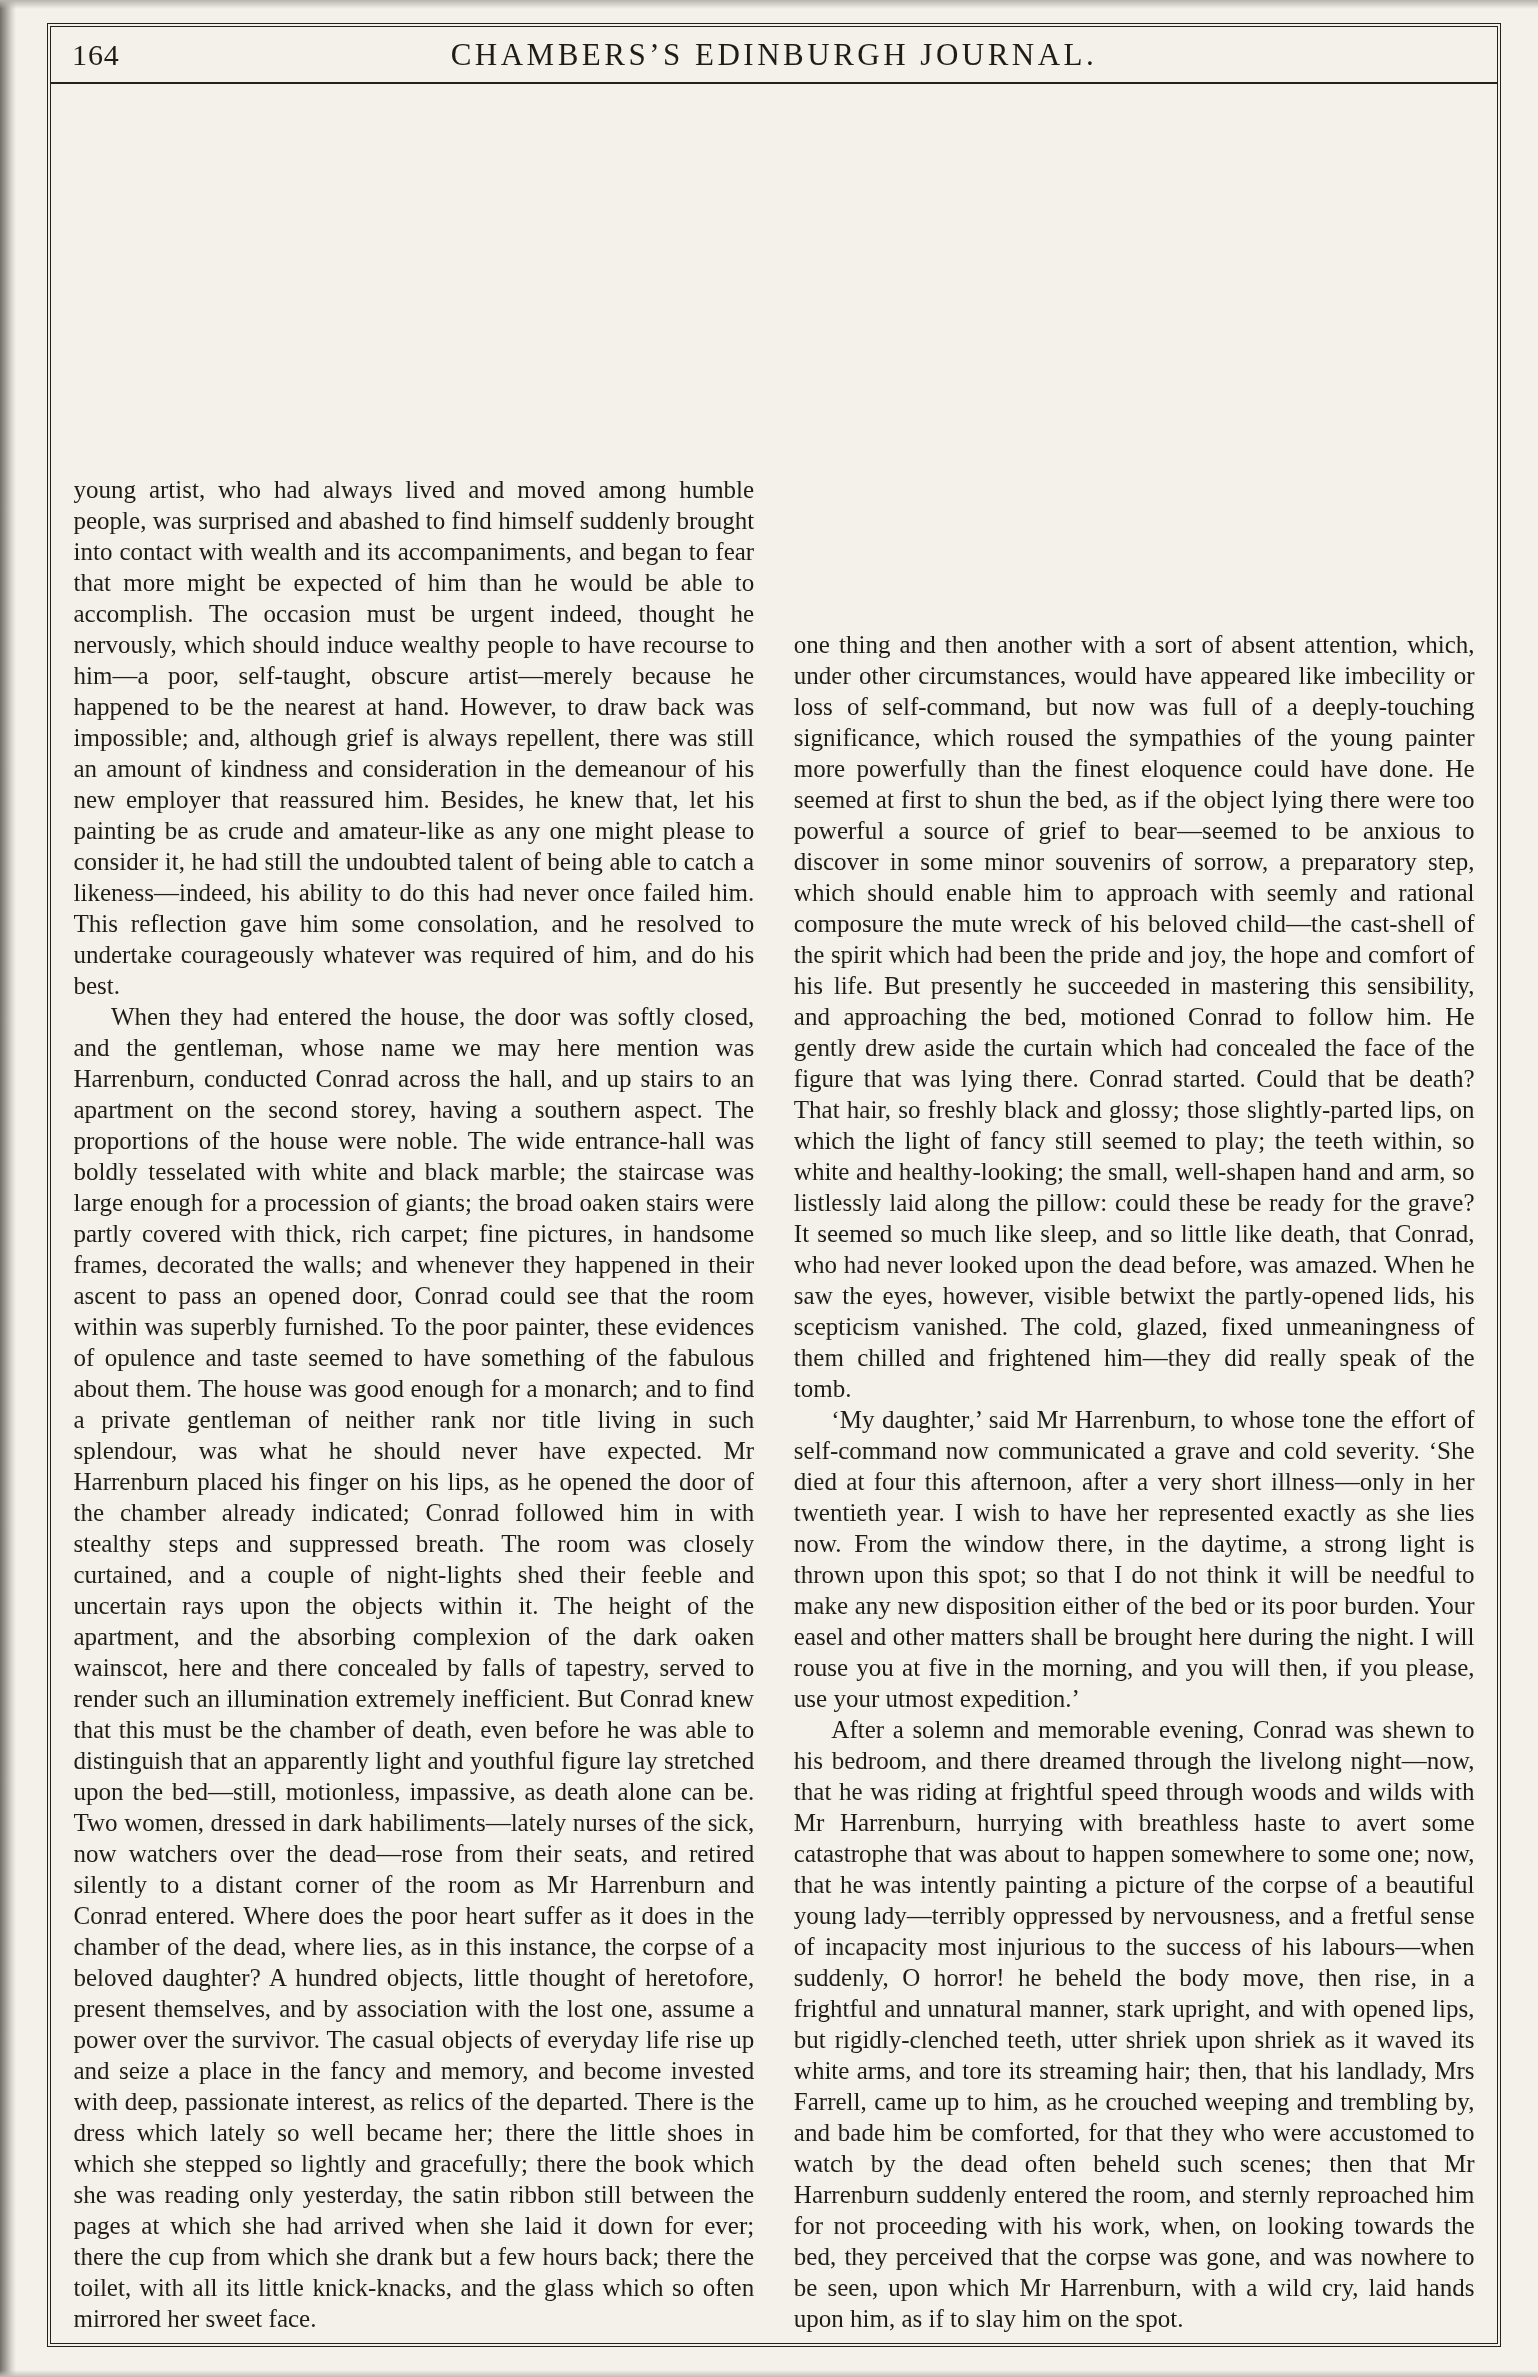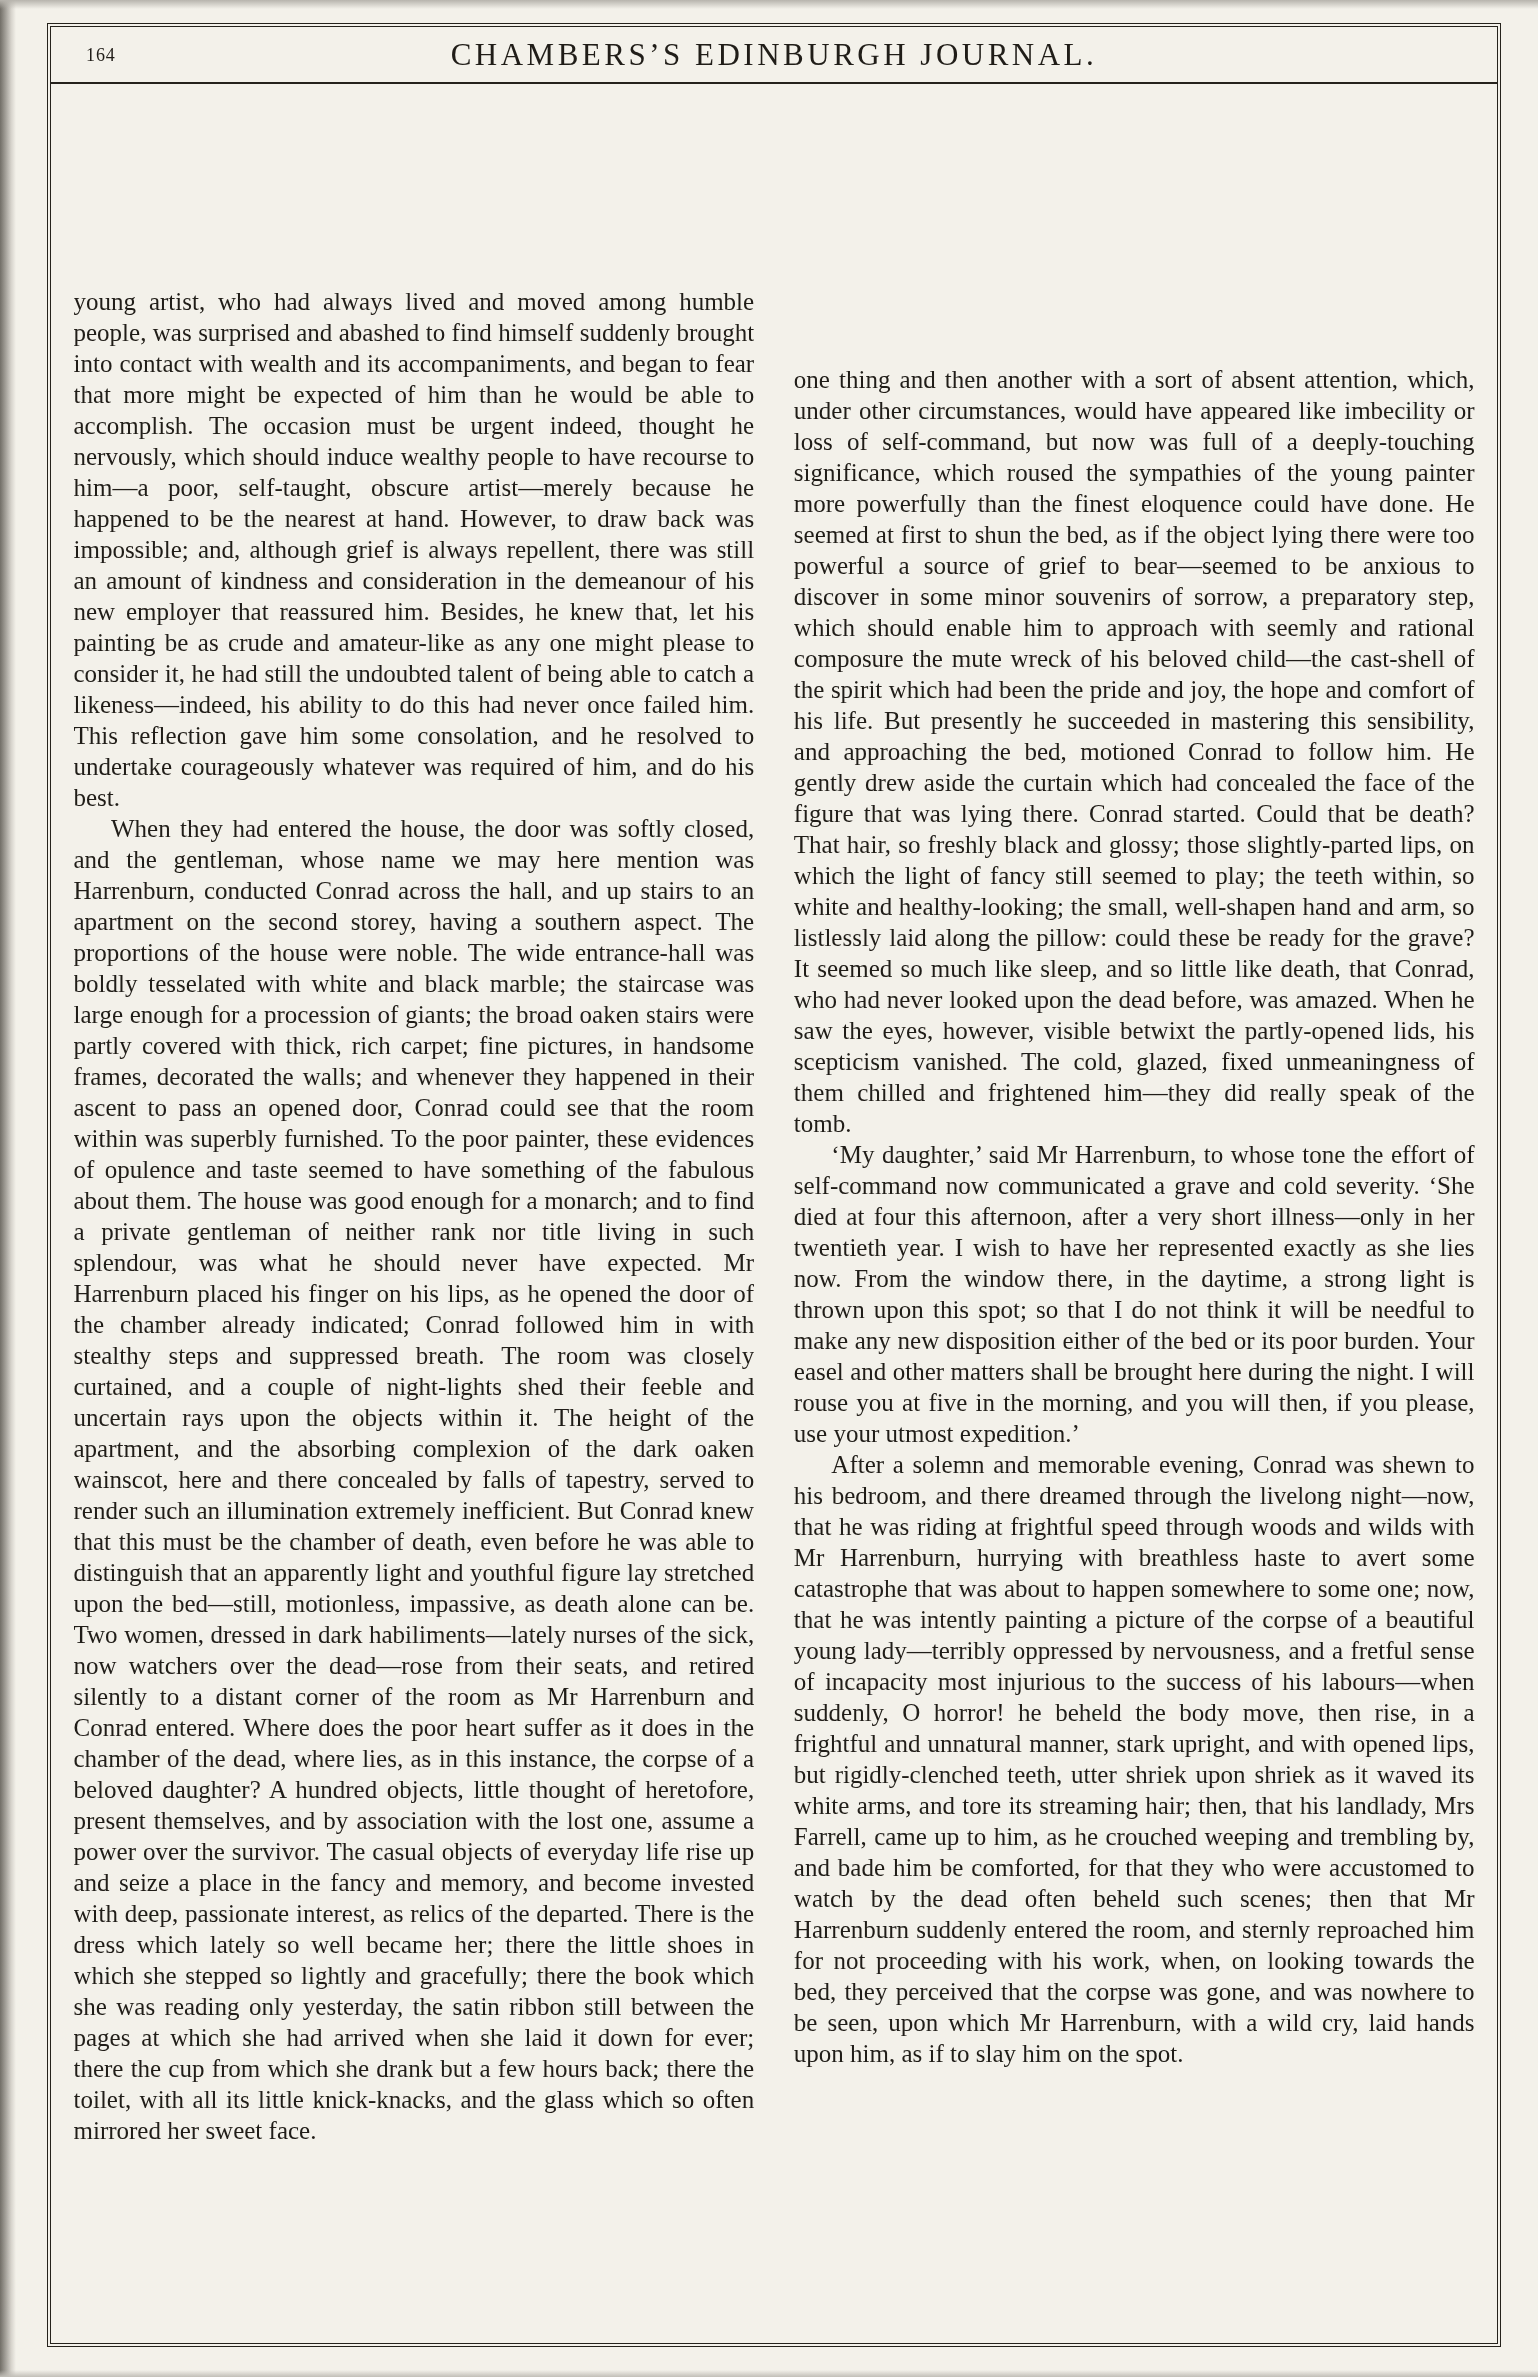--- a/index.html
+++ b/index.html
@@ -55,36 +55,36 @@
     position: relative;
     height: 55px;
     flex: 0 0 auto;
     display: flex;
     align-items: center;
     justify-content: center;
     border-bottom: 2.6px solid #25221c;
   }
   .page-num {
     position: absolute;
-    left: 35px;
+    left: 21px;
     top: 50%;
     transform: translateY(-50%);
-    font-size: 18px;
+    font-size: 30px;
     letter-spacing: 0.9px;
   }
   .journal-title {
     font-size: 31px;
     letter-spacing: 3.5px;
     white-space: nowrap;
   }
   .columns {
     flex: 1 1 auto;
     min-height: 0;
     display: flex;
-    align-items: center;
+    align-items: flex-end;
     padding: 0 22.5px;
   }
   .col {
     flex: 1 1 0;
     min-width: 0;
     padding-top: 14px;
     padding-bottom: 8.7px;
     font-size: 25px;
     line-height: 31px;
     text-align: justify;

